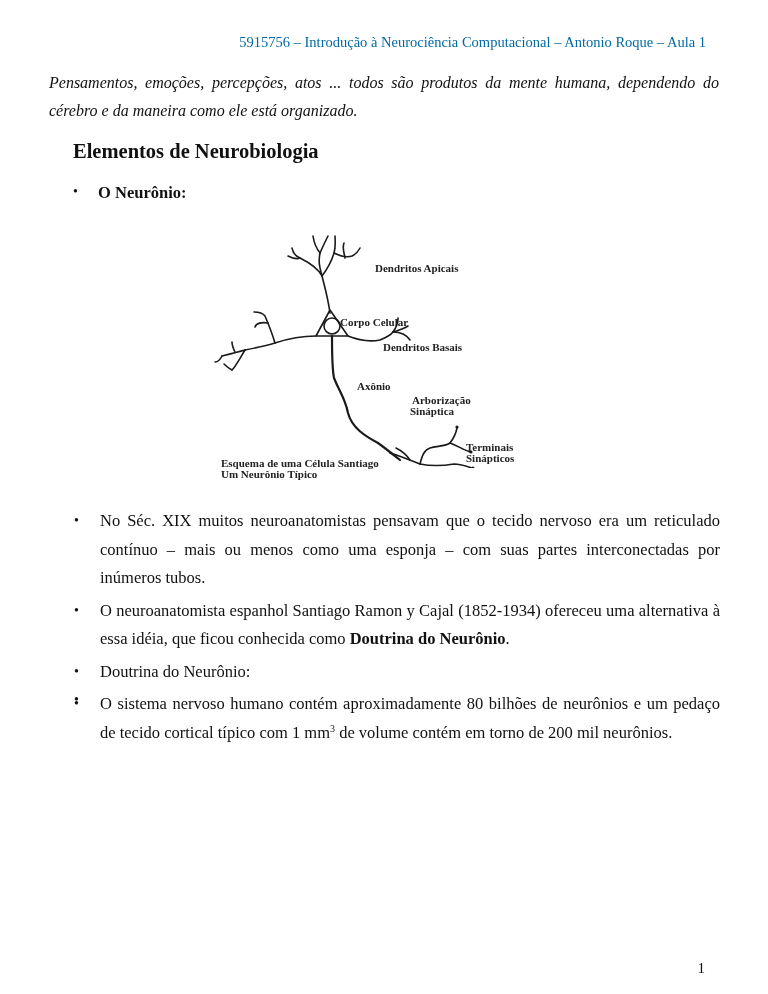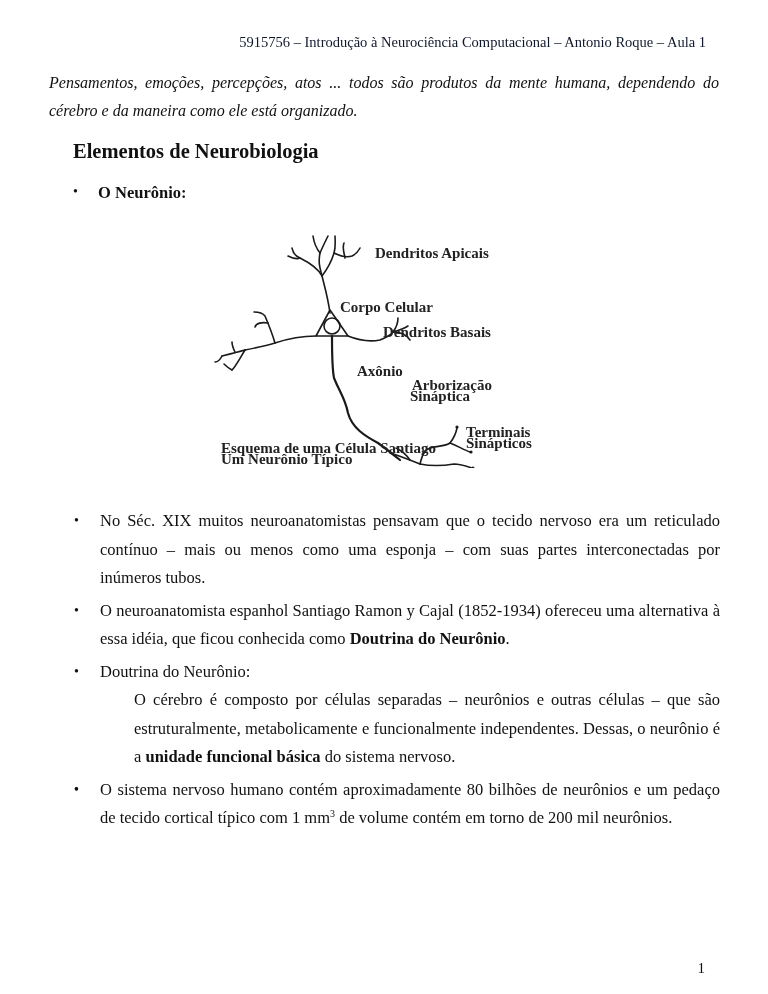--- a/index.html
+++ b/index.html
@@ -3,21 +3,21 @@
 <meta charset="utf-8">
 <style>
   html, body { margin: 0; padding: 0; background: #ffffff; }
   body {
     width: 768px; height: 994px; position: relative; overflow: hidden;
     font-family: "Liberation Serif", "DejaVu Serif", serif;
     color: #111;
   }
   .header {
     position: absolute; top: 34px; right: 62px;
-    font-size: 14.5px; color: #0f172a; white-space: nowrap;
+    font-size: 14.5px; color: #0369a1; white-space: nowrap;
   }
   .intro {
     position: absolute; top: 69px; left: 49px; width: 670px;
     font-size: 16px; font-style: italic; line-height: 28px;
     text-align: justify; text-align-last: left;
   }
   .title {
     position: absolute; top: 140px; left: 73px;
     font-size: 20.5px; font-weight: bold; margin: 0;
   }
@@ -25,22 +25,22 @@
     position: absolute; top: 183px; left: 74px;
     font-size: 16.5px; font-weight: bold;
   }
   .bullet-dot {
     position: absolute; font-size: 14px; font-weight: normal;
   }
   .figure {
     position: absolute; top: 228px; left: 210px; width: 320px; height: 240px;
   }
   .fig-label {
-    position: absolute; font-size: 15px; font-weight: bold; color: #222;
-    font-family: "Liberation Serif", serif; white-space: nowrap; line-height: 10px;
+    position: absolute; font-size: 11px; font-weight: bold; color: #222;
+    font-family: "Liberation Serif", serif; white-space: nowrap; line-height: 10px; margin-top: 15px;
   }
   .body-list {
     position: absolute; top: 507px; left: 74px; width: 646px;
     font-size: 16.5px; line-height: 28.5px;
   }
   .item { position: relative; padding-left: 26px; margin-bottom: 4px; text-align: justify; }
   .item .dot { position: absolute; left: 0; top: 0; font-size: 14px; }
   .sub { padding-left: 60px; margin-top: 0; }
   .page-num {
     position: absolute; top: 960px; right: 63px; font-size: 15px;
@@ -129,23 +129,20 @@
     <span>No Séc. XIX muitos neuroanatomistas pensavam que o tecido nervoso era um reticulado contínuo – mais ou menos como uma esponja – com suas partes interconectadas por inúmeros tubos.</span>
   </div>
   <div class="item">
     <span class="dot">•</span>
     <span>O neuroanatomista espanhol Santiago Ramon y Cajal (1852-1934) ofereceu uma alternativa à essa idéia, que ficou conhecida como </span><b>Doutrina do Neurônio</b><span>.</span>
   </div>
   <div class="item" style="margin-bottom:0;">
     <span class="dot">•</span>
     <span>Doutrina do Neurônio:</span>
   </div>
-  <div class="item sub">
-    <span>O cérebro é composto por células separadas – neurônios e outras células – que são estruturalmente, metabolicamente e funcionalmente independentes. Dessas, o neurônio é a </span><b>unidade funcional básica</b><span> do sistema nervoso.</span>
-  </div>
   <div class="item">
     <span class="dot">•</span>
   </div>
   <div class="item">
     <span class="dot">•</span>
     <span>O sistema nervoso humano contém aproximadamente 80 bilhões de neurônios e um pedaço de tecido cortical típico com 1 mm</span><sup>3</sup><span> de volume contém em torno de 200 mil neurônios.</span>
   </div>
 </div>
 
 <div class="page-num">1</div>

